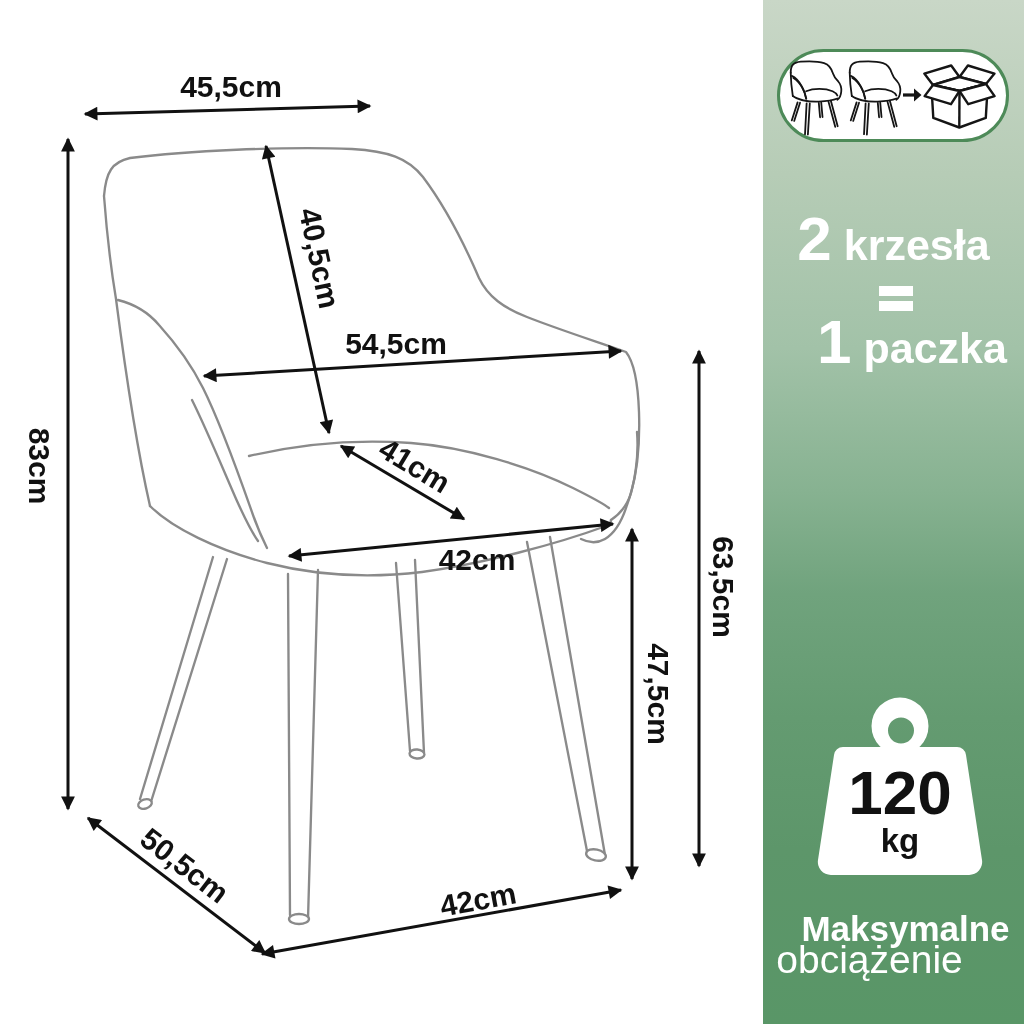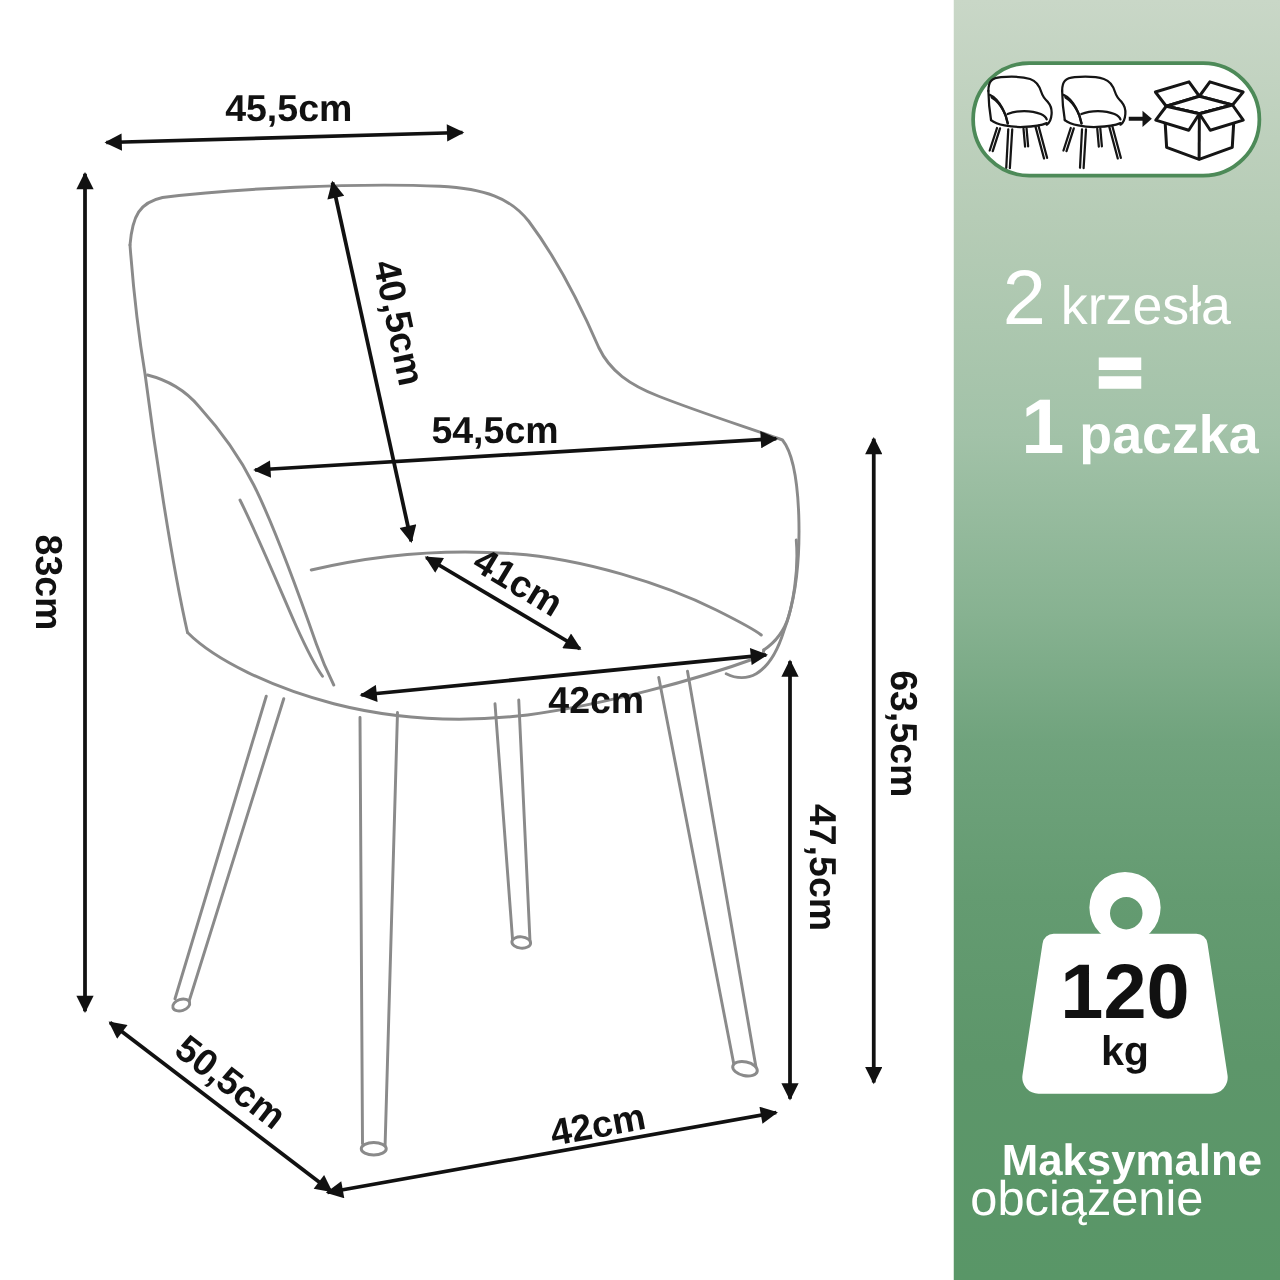--- a/index.html
+++ b/index.html
@@ -51,21 +51,21 @@
   <path d="M156,36 L147.3,24.6 L174.2,16.5 L182.5,28 z"></path>
   <path d="M182.5,28 L190.9,16.5 L217.5,24.6 L209,35 z"></path>
   <path d="M156,36 L182.5,28 L209,35 L182.5,42 z"></path>
   <path d="M155.2,50.3 L156,36 L182.5,42 L209,35 L209.9,50.3 L208.8,68.9 L182.3,78.5 L156.3,68.9 z"></path>
   <path d="M156,36 L147.6,47.1 L174,55.2 L182.5,42 z"></path>
   <path d="M209,35 L217.6,47.1 L191.2,55.2 L182.5,42 z"></path>
   <path d="M182.5,42 L182.3,78.5" fill="none"></path>
 </g>
 </svg>
 
-<div class="wtxt" id="t2k" style="left:763px;top:203px;width:261px;font-weight:normal;"><span style="font-size:62px;">2</span><span style="font-size:43px;">&nbsp;krzesła</span></div>
+<div class="wtxt" id="t2k" style="left:763px;top:203px;width:261px;font-weight:bold;"><span style="font-size:62px;">2</span><span style="font-size:43px;">&nbsp;krzesła</span></div>
 
 <div style="position:absolute;left:879px;top:286px;width:34px;height:10px;background:#fff;"></div>
 <div style="position:absolute;left:879px;top:301px;width:34px;height:10px;background:#fff;"></div>
 
 <div class="wtxt" id="t1p" style="left:763px;top:306px;width:311px;font-weight:bold;padding-right:13px;box-sizing:border-box;"><span style="font-size:62px;">1</span><span style="font-size:43px;">&nbsp;paczka</span></div>
 
 <svg id="weightsvg" style="position:absolute;left:763px;top:680px;" width="261" height="220" viewBox="0 0 261 220">
   <path fill="#ffffff" fill-rule="evenodd" d="M137,17.5 a28.5,28.5 0 1,1 0,57 a28.5,28.5 0 1,1 0,-57 Z M138,37.5 a13,13 0 1,0 0,26 a13,13 0 1,0 0,-26 Z"></path>
   <path fill="#ffffff" d="M80,67 L194,67 A9,9 0 0 1 203,75 L219,180 A13,13 0 0 1 206,195 L68,195 A13,13 0 0 1 55,180 L71,75 A9,9 0 0 1 80,67 Z"></path>
   <text x="137" y="134" font-size="62" font-weight="bold" fill="#111" text-anchor="middle">120</text>

